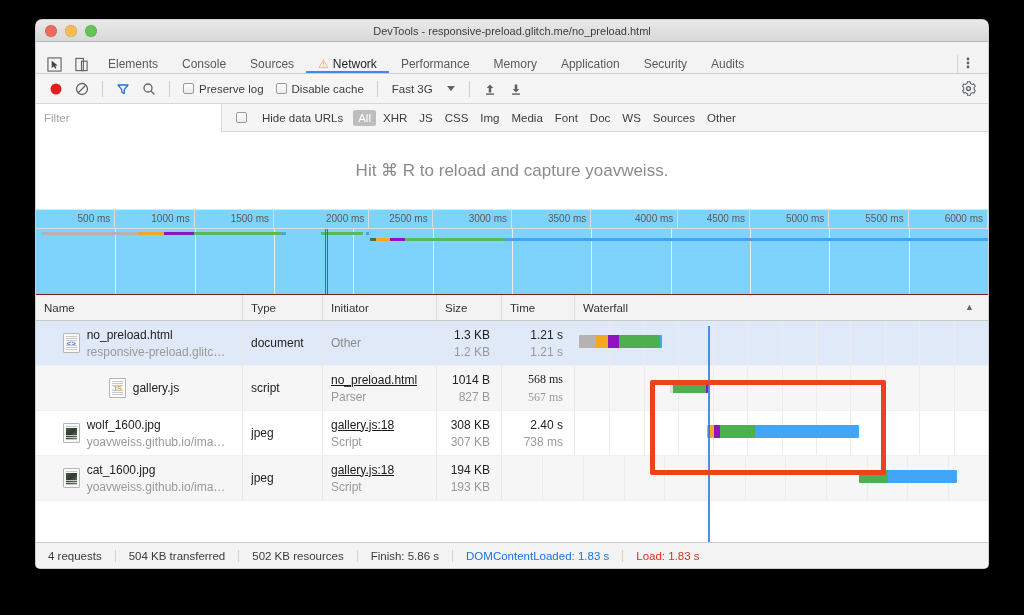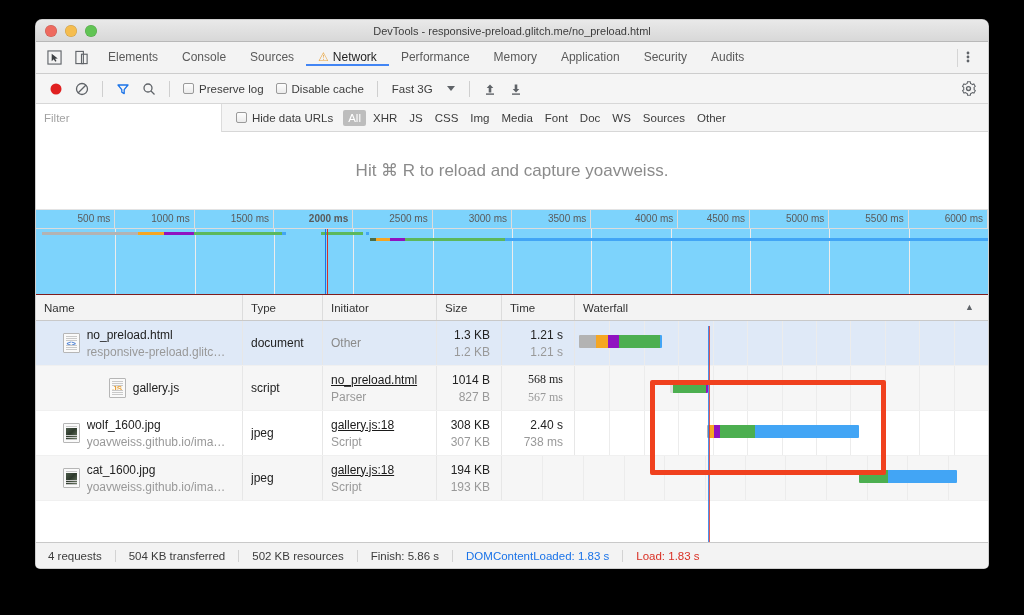--- a/index.html
+++ b/index.html
@@ -36,21 +36,21 @@
   .window-title {
     position: absolute; left: 0; right: 0; text-align: center;
     font-size: 11px; color: #3c3c3c;
   }
 
   
   .tabbar {
     height: 32px;
     background: #f3f3f3;
     border-bottom: 1px solid #cdcdcd;
-    display: flex; align-items: center;
+    display: flex; align-items: flex-end;
   }
   .tb-icons { display: flex; align-items: center; padding: 0 6px 0 10px; gap: 10px; }
   .tb-icon { width: 17px; height: 17px; display: flex; align-items: center; justify-content: center; }
   .tabs { display: flex; align-items: stretch; }
   .tab {
     display: flex; align-items: center; gap: 4px;
     padding: 0 12px;
     font-size: 12px; color: #5a5a5a;
     border-bottom: 2px solid transparent;
     cursor: default;
@@ -92,21 +92,21 @@
     font-size: 11.5px; color: #3c3c3c;
   }
   .filter-input {
     width: 186px; height: 28px; padding-left: 8px;
     border: none; border-right: 1px solid #dcdcdc;
     background: #fff; font-size: 11.5px; color: #333;
     font-family: "Liberation Sans", sans-serif;
     outline: none;
   }
   .filter-input::placeholder { color: #a2a2a2; }
-  .hide-urls { display: inline-flex; align-items: center; gap: 5px; margin-left: 14px; white-space: nowrap; }
+  .hide-urls { display: inline-flex; align-items: center; gap: 15px; margin-left: 14px; white-space: nowrap; }
   .types { display: flex; align-items: center; gap: 2px; margin-left: 10px; }
   .type { padding: 2px 5px; border-radius: 2px; color: #3c3c3c; white-space: nowrap; }
   .type.active { background: #bdbdbd; color: #fff; }
 
   
   .filmstrip {
     height: 78px;
     background: #fff;
     border-bottom: 1px solid #e3e3e3;
     display: flex; align-items: center; justify-content: center;
@@ -344,21 +344,21 @@
     <div class="ov-ruler" id="ov-ruler">
         <div class="ov-tick" style="left: 0px; width: 79.3333px;">
           <span>500 ms</span>
         </div>
         <div class="ov-tick" style="left: 79.3333px; width: 79.3333px;">
           <span>1000 ms</span>
         </div>
         <div class="ov-tick" style="left: 158.667px; width: 79.3333px;">
           <span>1500 ms</span>
         </div>
-        <div class="ov-tick" style="left: 238px; width: 79.3333px; font-weight: bold;">
+        <div class="ov-tick" style="left: 254px; width: 79.3333px;">
           <span>2000 ms</span>
         </div>
         <div class="ov-tick" style="left: 317.333px; width: 79.3333px;">
           <span>2500 ms</span>
         </div>
         <div class="ov-tick" style="left: 396.667px; width: 79.3333px;">
           <span>3000 ms</span>
         </div>
         <div class="ov-tick" style="left: 476px; width: 79.3333px;">
           <span>3500 ms</span>

